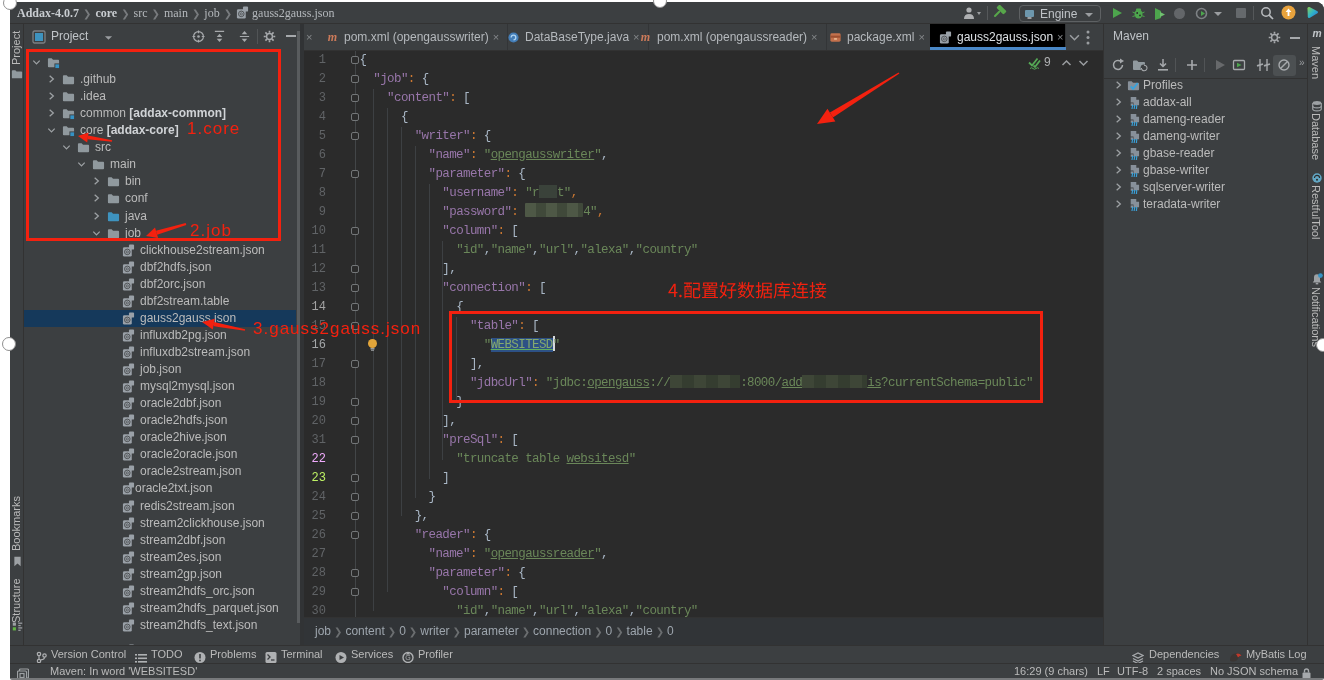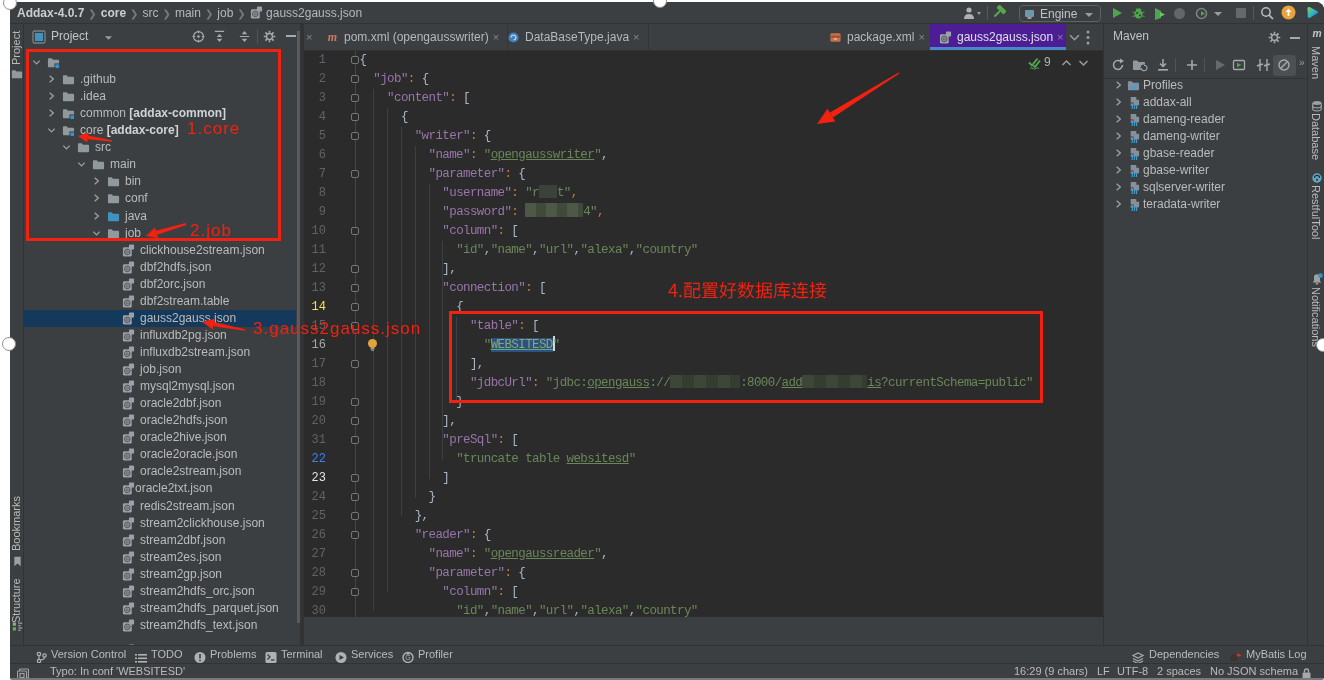--- a/index.html
+++ b/index.html
@@ -2,21 +2,21 @@
 <html><head>
 <meta charset="utf-8">
 <style>
 html,body{margin:0;padding:0;background:#fff;width:1324px;height:680px;overflow:hidden;}
 *{box-sizing:border-box;}
 body{font-family:"Liberation Sans",sans-serif;}
 #win{position:absolute;left:10px;top:2px;width:1314px;height:678px;background:#3c3f41;border-radius:8px 8px 2px 2px;overflow:hidden;border-bottom:2px solid #77797b;}
 .abs{position:absolute;}
 
 #topbar{position:absolute;left:0;top:0;width:100%;height:22px;background:#3c3f41;border-bottom:1px solid #323232;}
-#crumbs{position:absolute;left:7px;top:0;height:22px;line-height:22px;font-size:12px;color:#b4b8bc;white-space:nowrap;}
+#crumbs{position:absolute;left:7px;top:0;height:22px;line-height:22px;font-size:12px;color:#b4b8bc;white-space:nowrap;font-family:Liberation Serif, serif;}
 #crumbs b{color:#c9cdd1;}
 #crumbs .sep{color:#787b7e;font-size:10px;padding:0 4px;}
 
 #lstrip{position:absolute;left:0;top:22px;width:14px;height:621px;background:#3c3f41;border-right:1px solid #323232;}
 .vlabel{writing-mode:vertical-rl;transform:rotate(180deg);font-size:11px;color:#bbbbbb;position:absolute;left:0px;width:14px;text-align:center;}
 .vlabel2{writing-mode:vertical-rl;font-size:11px;color:#bbbbbb;position:absolute;left:0px;width:14px;text-align:center;}
 
 #proj{position:absolute;left:14px;top:22px;width:272px;height:621px;background:#3c3f41;overflow:hidden;}
 #projhead{position:absolute;left:0;top:0;width:100%;height:26px;}
 #projscroll{position:absolute;left:287px;top:29px;width:3px;height:592px;background:#595c5e;}
@@ -25,21 +25,21 @@
 .trow b{color:#d0d3d6;}
 .trow .path{color:#68707a;}
 .chev{position:absolute;top:3px;width:11px;height:11px;}
 .ticon{position:absolute;top:2px;width:13px;height:13px;}
 .tsel{background:#15395b;}
 
 #tabs{position:absolute;left:294px;top:22px;width:799px;height:27px;background:#3c3f41;border-bottom:1px solid #323232;}
 .tab{position:absolute;top:0;height:26px;line-height:26px;font-size:12px;color:#b5b9bd;white-space:nowrap;border-right:1px solid #333537;padding:0 8px 12px 27px;}
 .tab .x{color:#84878a;font-size:11px;margin-left:4px;}
 .tabicon{position:absolute;left:9px;top:7px;width:13px;height:13px;}
-#tabactive{background:#4c1d95;color:#dde1e5;}
+#tabactive{background:#000000;color:#dde1e5;}
 #tabline{position:absolute;top:23px;height:3px;background:#4a88c7;}
 
 #editor{position:absolute;left:294px;top:49px;width:799px;height:566px;background:#2b2b2b;overflow:hidden;}
 .cl{position:absolute;left:55.5px;height:19px;line-height:19px;font-family:"Liberation Mono",monospace;font-size:12.5px;letter-spacing:-0.6px;white-space:pre;}
 .ln{position:absolute;left:0;width:22px;height:19px;line-height:19px;text-align:right;font-family:"Liberation Mono",monospace;font-size:12px;color:#606366;}
 .k{color:#9876aa;}
 .o{color:#cc7832;}
 .s{color:#6a8759;}
 .p{color:#a9b7c6;}
 .u{text-decoration:underline;}
@@ -508,20 +508,23 @@
   <div id="projdiv"></div>
   <div id="tabs">
     <span class="abs" style="left:2px;top:0;line-height:26px;color:#84878a;font-size:11px;">×</span>
     <div class="tab" style="left:13px;"><svg class="tabicon" viewBox="0 0 14 14">
           <use href="#mvnm"></use>
         </svg>pom.xml (opengausswriter)<span class="x">×</span></div>
     <div class="tab" style="left:194px;"><svg class="tabicon" viewBox="0 0 14 14">
           <circle cx="7" cy="7" r="5.5" fill="#447eb8"></circle>
           <path d="M4.5 7 A2.5 2.5 0 1 1 7 9.5" fill="none" stroke="#aed4f2" stroke-width="1.4"></path>
         </svg>DataBaseType.java<span class="x">×</span></div>
+    <div class="tab" style="left:326px;"><svg class="tabicon" viewBox="0 0 14 14">
+          <use href="#mvnm"></use>
+        </svg>pom.xml (opengaussreader)<span class="x">×</span></div>
     <div class="tab" style="left:516px;"><svg class="tabicon" viewBox="0 0 14 14">
           <rect x="1.5" y="2.5" width="11" height="9" rx="1.5" fill="#c4714c"></rect>
           <rect x="1.5" y="5" width="11" height="2.2" fill="#9c4f31"></rect>
           <rect x="5.5" y="7.5" width="3" height="2" fill="#e8b08a"></rect>
         </svg>package.xml<span class="x">×</span></div>
     <div class="tab" id="tabactive" style="left:626px;width:136px;"><svg class="tabicon" viewBox="0 0 14 14">
           <use href="#fjson"></use>
         </svg>gauss2gauss.json<span class="x">×</span></div>
     <div id="tabline" style="left:626px;width:136px;"></div>
     <svg class="abs" style="left:765px;top:10px" width="11" height="7" viewBox="0 0 10 6">
@@ -570,21 +573,21 @@
   <div class="cl" style="top:170.5px;">            <span class="k">"column"</span><span class="o">: </span><span class="p">[</span></div>
   <div class="fold" style="top:175.5px;"></div>
   <div class="ln" style="top:189.5px;color:#606366">11</div>
   <div class="cl" style="top:189.5px;">              <span class="s">"id"</span><span class="p">,</span><span class="s">"name"</span><span class="p">,</span><span class="s">"url"</span><span class="p">,</span><span class="s">"alexa"</span><span class="p">,</span><span class="s">"country"</span></div>
   <div class="ln" style="top:208.5px;color:#606366">12</div>
   <div class="cl" style="top:208.5px;">            <span class="p">],</span></div>
   <div class="fold" style="top:213.5px;"></div>
   <div class="ln" style="top:227.5px;color:#606366">13</div>
   <div class="cl" style="top:227.5px;">            <span class="k">"connection"</span><span class="o">: </span><span class="p">[</span></div>
   <div class="fold" style="top:232.5px;"></div>
-  <div class="ln" style="top:246.5px;color:#fde047">14</div>
+  <div class="ln" style="top:246.5px;color:#a3a3a3">14</div>
   <div class="cl" style="top:246.5px;">              <span class="p">{</span></div>
   <div class="fold" style="top:251.5px;"></div>
   <div class="ln" style="top:265.5px;color:#606366">15</div>
   <div class="cl" style="top:265.5px;">                <span class="k">"table"</span><span class="o">: </span><span class="p">[</span></div>
   <div class="fold" style="top:270.5px;"></div>
   <div class="ln" style="top:284.5px;color:#a4a7a9">16</div>
   <div class="cl" style="top:284.5px;">                  <span class="s">"</span><span style="background:#2d5185;color:#85a96e;text-decoration:underline;text-decoration-color:#5faf5f;">WEBSITESD</span><span style="display:inline-block;width:2px;height:15px;background:#d5d9dd;vertical-align:-3px;margin-right:-2px;"></span><span class="s">"</span></div>
   <div class="ln" style="top:303.5px;color:#606366">17</div>
   <div class="cl" style="top:303.5px;">                <span class="p">],</span></div>
   <div class="fold" style="top:308.5px;"></div>
@@ -592,23 +595,23 @@
   <div class="cl" style="top:322.5px;">                <span class="k">"jdbcUrl"</span><span class="o">: </span><span class="s">"jdbc:<span class="u">opengauss</span>://</span><span class="blur3" style="width:70px"></span><span class="s">:8000/<span class="u">add</span></span><span class="blur3" style="width:65px"></span><span class="s"><span class="u">is</span>?currentSchema=public"</span></div>
   <div class="ln" style="top:341.5px;color:#606366">19</div>
   <div class="cl" style="top:341.5px;">              <span class="p">}</span></div>
   <div class="fold" style="top:346.5px;"></div>
   <div class="ln" style="top:360.5px;color:#606366">20</div>
   <div class="cl" style="top:360.5px;">            <span class="p">],</span></div>
   <div class="fold" style="top:365.5px;"></div>
   <div class="ln" style="top:379.5px;color:#606366">31</div>
   <div class="cl" style="top:379.5px;">            <span class="k">"preSql"</span><span class="o">: </span><span class="p">[</span></div>
   <div class="fold" style="top:384.5px;"></div>
-  <div class="ln" style="top:398.5px;color:#3b82f6">22</div>
+  <div class="ln" style="top:398.5px;color:#f0abfc">22</div>
   <div class="cl" style="top:398.5px;">              <span class="s">"truncate table <span class="u">websitesd</span>"</span></div>
-  <div class="ln" style="top:417.5px;color:#e5e5e5">23</div>
+  <div class="ln" style="top:417.5px;color:#bef264">23</div>
   <div class="cl" style="top:417.5px;">            <span class="p">]</span></div>
   <div class="fold" style="top:422.5px;"></div>
   <div class="ln" style="top:436.5px;color:#606366">24</div>
   <div class="cl" style="top:436.5px;">          <span class="p">}</span></div>
   <div class="fold" style="top:441.5px;"></div>
   <div class="ln" style="top:455.5px;color:#606366">25</div>
   <div class="cl" style="top:455.5px;">        <span class="p">},</span></div>
   <div class="fold" style="top:460.5px;"></div>
   <div class="ln" style="top:474.5px;color:#606366">26</div>
   <div class="cl" style="top:474.5px;">        <span class="k">"reader"</span><span class="o">: </span><span class="p">{</span></div>
@@ -782,20 +785,21 @@
         <circle cx="7" cy="9" r="1.2" fill="#2b2b2b"></circle>
       </svg>
     <span class="vlabel2" style="top:161px;height:50px;">RestfulTool</span>
     <svg class="abs" style="left:3px;top:249px" width="12" height="12" viewBox="0 0 14 14">
         <path d="M7 1.5 Q10.5 1.5 10.5 5 L10.5 9 L12 11 L2 11 L3.5 9 L3.5 5 Q3.5 1.5 7 1.5 Z" fill="#9da1a4"></path>
         <rect x="5.5" y="11.5" width="3" height="1.8" fill="#9da1a4"></rect>
         <circle cx="11" cy="3" r="2.8" fill="#3592c4"></circle>
       </svg>
     <span class="vlabel2" style="top:263px;height:56px;">Notifications</span>
   </div>
+  <div id="bcrumb"><span style="padding-left:11px;">job</span><span class="sep">❯</span>content<span class="sep">❯</span>0<span class="sep">❯</span>writer<span class="sep">❯</span>parameter<span class="sep">❯</span>connection<span class="sep">❯</span>0<span class="sep">❯</span>table<span class="sep">❯</span>0</div>
   <div id="statusbar1">
     <svg class="sbitem abs" style="left:26px;top:3px" width="11" height="12" viewBox="0 0 11 12">
         <circle cx="3" cy="2.5" r="1.7" fill="none" stroke="#afb1b3" stroke-width="1.2"></circle>
         <circle cx="3" cy="9.5" r="1.7" fill="none" stroke="#afb1b3" stroke-width="1.2"></circle>
         <circle cx="8.5" cy="4" r="1.7" fill="none" stroke="#afb1b3" stroke-width="1.2"></circle>
         <path d="M3 4.2 L3 7.8 M8.5 5.7 Q8.5 8 5 8.3" fill="none" stroke="#afb1b3" stroke-width="1.2"></path>
       </svg>
     <span class="sbitem" style="left:41px;">Version Control</span>
     <svg class="sbitem abs" style="left:125px;top:4px" width="12" height="10" viewBox="0 0 12 10">
         <g fill="#afb1b3">
@@ -844,21 +848,21 @@
         <path d="M7 2.5 Q10 1 12.5 4 Q10 4.5 9 6 Q8 3.5 7 2.5 Z" fill="#c0392b"></path>
       </svg>
     <span class="sbitem" style="left:1236px;">MyBatis Log</span>
   </div>
   <div id="statusbar2">
     <svg class="sbitem abs" style="left:7px;top:2px" width="12" height="12" viewBox="0 0 12 12">
         <rect x="2.5" y="0.5" width="9" height="9" rx="1" fill="none" stroke="#9da1a4" stroke-width="1.2"></rect>
         <rect x="0.5" y="2.5" width="9" height="9" rx="1" fill="#3c3f41" stroke="#9da1a4" stroke-width="1.2"></rect>
         <rect x="3" y="5" width="4" height="4" fill="none" stroke="#9da1a4" stroke-width="1.2"></rect>
       </svg>
-    <span class="sbitem" style="left:40px;top:-1px;">Typo: In conf 'WEBSITESD'</span>
+    <span class="sbitem" style="left:40px;top:-1px;">Maven: In word 'WEBSITESD'</span>
     <span class="sbitem" style="left:1004px;top:-1px;">16:29 (9 chars)</span>
     <span class="sbitem" style="left:1087px;top:-1px;">LF</span>
     <span class="sbitem" style="left:1107px;top:-1px;">UTF-8</span>
     <span class="sbitem" style="left:1147px;top:-1px;">2 spaces</span>
     <span class="sbitem" style="left:1200px;top:-1px;">No JSON schema</span>
     <svg class="sbitem abs" style="left:1291px;top:1px" width="11" height="12" viewBox="0 0 11 12">
         <rect x="1.5" y="5" width="8" height="6" rx="1" fill="#a6a9ac"></rect>
         <path d="M3.5 5 L3.5 3.5 Q3.5 1.5 5.5 1.5 Q7.5 1.5 7.5 3.5 L7.5 5" fill="none" stroke="#a6a9ac" stroke-width="1.4"></path>
       </svg>
   </div>

